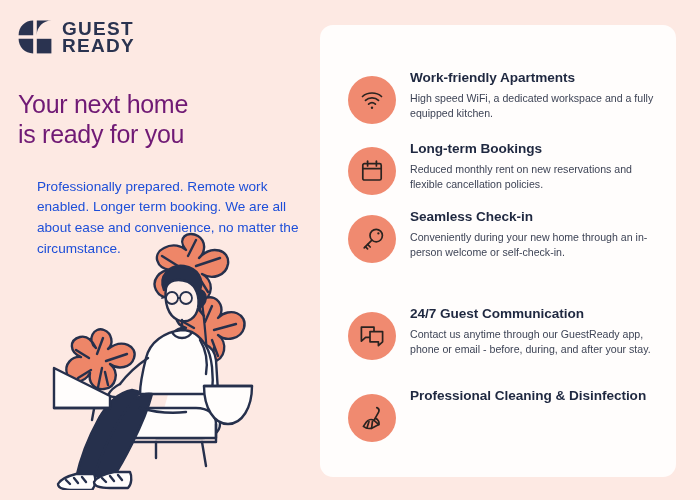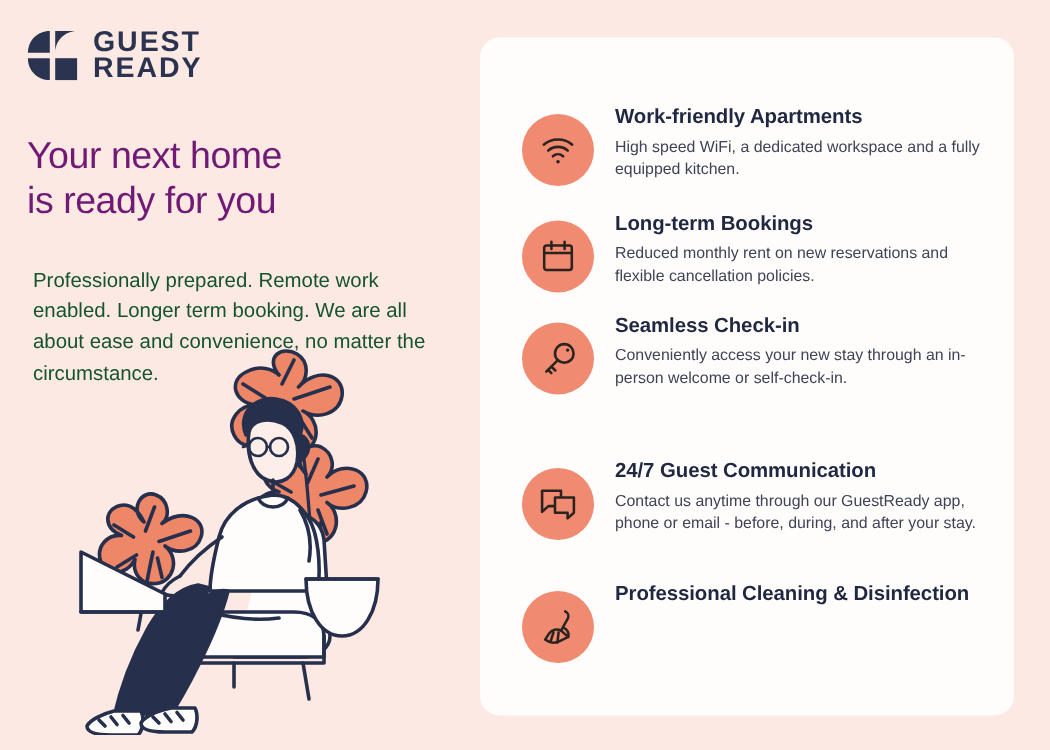--- a/index.html
+++ b/index.html
@@ -57,26 +57,26 @@
     font-size: 25px;
     font-weight: 300;
     line-height: 1.20;
     letter-spacing: -0.3px;
     color: #701a75;
     white-space: pre-line;
   }
 
   #subcopy {
     position: absolute;
-    left: 22px; top: 163px;
+    left: 37px; top: 163px;
     width: 278px;
     font-size: 13.6px;
     font-weight: 400;
     line-height: 1.52;
-    color: #14532d;
+    color: #1d4ed8;
   }
 
   #illustration {
     position: absolute;
     left: 36px; top: 228px;
     width: 270px; height: 262px;
   }
 
   
   #feature-panel {
@@ -284,21 +284,21 @@
         <svg width="25" height="25" viewBox="0 0 25 25" fill="none" stroke="#2A2320" stroke-width="1.7" stroke-linecap="round" stroke-linejoin="round">
           <circle cx="16.2" cy="8.6" r="6.2"></circle>
           <circle cx="18.4" cy="6.4" r="1.15" fill="#2A2320" stroke="none"></circle>
           <path d="M11.9 13.1 L4.2 20.8"></path>
           <path d="M7.6 17.4 L10.2 20.0"></path>
           <path d="M5.4 19.6 L7.6 21.8"></path>
         </svg>
       </div>
       <div class="feature-text">
         <div class="feature-title">Seamless Check-in</div>
-        <div class="feature-desc">Conveniently access your new stay through an in-person welcome or self-check-in.</div>
+        <div class="feature-desc">Conveniently during your new home through an in-person welcome or self-check-in.</div>
       </div>
     </div>
 
     <div class="feature-row" style="top:281px;">
       <div class="feature-icon-circle">
         <svg width="26" height="24" viewBox="0 0 26 24" fill="none" stroke="#2A2320" stroke-width="1.7" stroke-linecap="round" stroke-linejoin="round">
           <path d="M2.4 3.2 L15.0 3.2 L15.0 13.4 L6.6 13.4 L2.4 17.2 Z" fill="#F08A70"></path>
           <path d="M11.0 7.6 L23.6 7.6 L23.6 17.8 L19.4 21.6 L19.4 17.8 L11.0 17.8 Z" fill="#F08A70"></path>
         </svg>
       </div>

